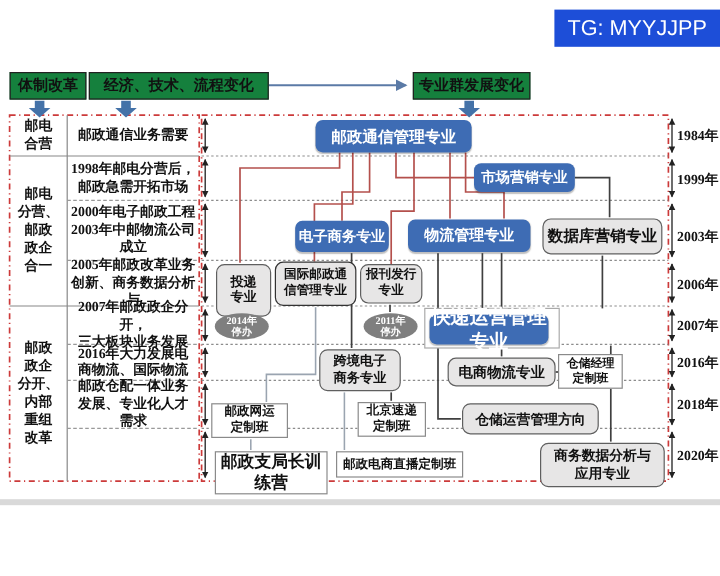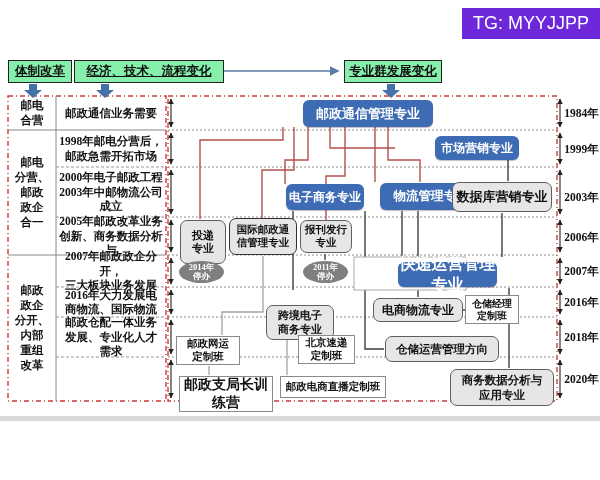--- a/index.html
+++ b/index.html
@@ -1,29 +1,29 @@
 <!DOCTYPE html>
 <html><head>
 <meta charset="utf-8">
 <style>
   html,body{margin:0;padding:0;background:#fff;}
   #canvas{position:relative;width:600px;height:480px;background:#ffffff;overflow:hidden;
           font-family:"Liberation Serif","DejaVu Serif",serif;color:#1a1a1a;}
   .abs{position:absolute;box-sizing:border-box;}
   .ctr{display:flex;align-items:center;justify-content:center;text-align:center;white-space:pre-line;}
   .bx-blue{background:#3e6cb4;color:#ffffff;border-radius:6px;font-weight:bold;
-           box-shadow:0 1px 1px rgba(0,0,0,.25);margin-left:40px;}
+           box-shadow:0 1px 1px rgba(0,0,0,.25);}
   .bx-gray{background:#e7e6e6;border:1.4px solid #5f5f5f;border-radius:7px;font-weight:bold;color:#111;}
   .bx-white{background:#ffffff;border:1.2px solid #8a8a8a;color:#111;font-weight:bold;}
-  .bx-head{background:#86efac;border:1.5px solid #222;font-weight:bold;color:#111;text-decoration:underline;}
+  .bx-head{background:#15803d;border:1.5px solid #222;font-weight:bold;color:#111;}
   .ellipse{background:#7f7f7f;color:#fff;border-radius:50%;font-weight:bold;line-height:1.05;}
   .year{font-weight:bold;font-size:11.5px;color:#111;}
   .tbl-row{font-weight:bold;font-size:11.5px;line-height:1.25;color:#111;}
   .grp{font-weight:bold;font-size:11.5px;line-height:1.3;color:#111;}
-  .wm{font-family:"Liberation Sans","DejaVu Sans",sans-serif;color:#fff;background:#6d28d9;
+  .wm{font-family:"Liberation Sans","DejaVu Sans",sans-serif;color:#fff;background:#1d4ed8;
       display:flex;align-items:center;justify-content:center;}
   svg{position:absolute;left:0;top:0;}
 </style>
 </head>
 <body>
 
 <div id="canvas">
 
   <svg width="600" height="480">
     <defs>
@@ -164,21 +164,21 @@
   <div class="abs ctr bx-blue" style="left:340px;top:183px;width:102px;height:27px;font-size:12.5px">物流管理专业</div>
   <div class="abs ctr bx-blue" style="left:358px;top:262px;width:99px;height:25px;font-size:16px">快递运营管理专业</div>
 
   <div class="abs ctr bx-gray" style="left:452px;top:182px;width:100px;height:30px;font-size:13px">数据库营销专业</div>
   <div class="abs ctr bx-gray" style="left:180px;top:220px;width:46px;height:44px;font-size:11px;line-height:1.15">投递
 专业</div>
   <div class="abs ctr bx-gray" style="left:229px;top:218px;width:68px;height:37px;font-size:10.5px;line-height:1.2;border-color:#333">国际邮政通
 信管理专业</div>
   <div class="abs ctr bx-gray" style="left:300px;top:220px;width:52px;height:33px;font-size:10.5px;line-height:1.2">报刊发行
 专业</div>
-  <div class="abs ctr bx-gray" style="left:266px;top:305px;width:68px;height:35px;font-size:11px;line-height:1.2">跨境电子
+  <div class="abs ctr bx-gray" style="left:266px;top:291px;width:68px;height:35px;font-size:11px;line-height:1.2">跨境电子
 商务专业</div>
   <div class="abs ctr bx-gray" style="left:373px;top:298px;width:90px;height:24px;font-size:12px">电商物流专业</div>
   <div class="abs ctr bx-gray" style="left:385px;top:336px;width:114px;height:26px;font-size:11.5px">仓储运营管理方向</div>
   <div class="abs ctr bx-gray" style="left:450px;top:369px;width:104px;height:37px;font-size:11.5px;line-height:1.25">商务数据分析与
 应用专业</div>
 
   <div class="abs ctr bx-white" style="left:465px;top:295px;width:54px;height:29px;font-size:10px;line-height:1.2">仓储经理
 定制班</div>
   <div class="abs ctr bx-white" style="left:176px;top:336px;width:64px;height:29px;font-size:10.5px;line-height:1.2">邮政网运
 定制班</div>

